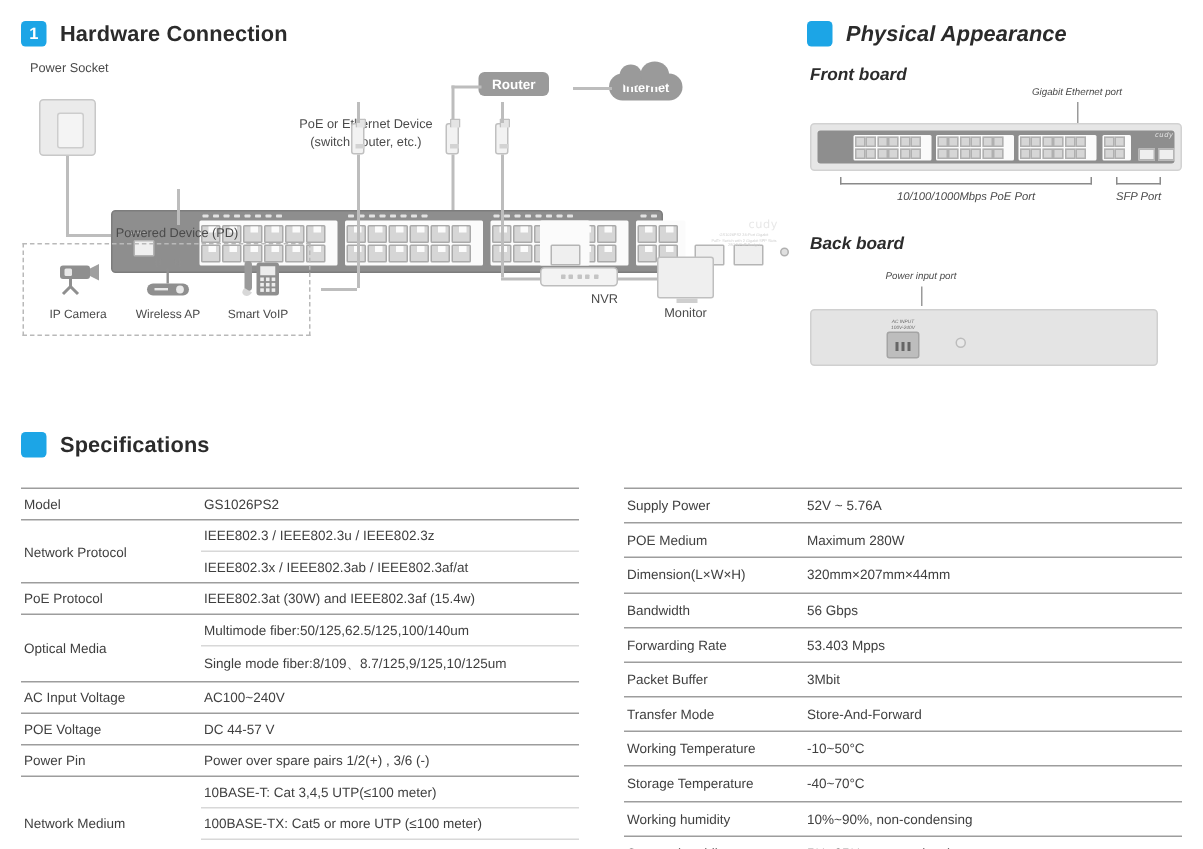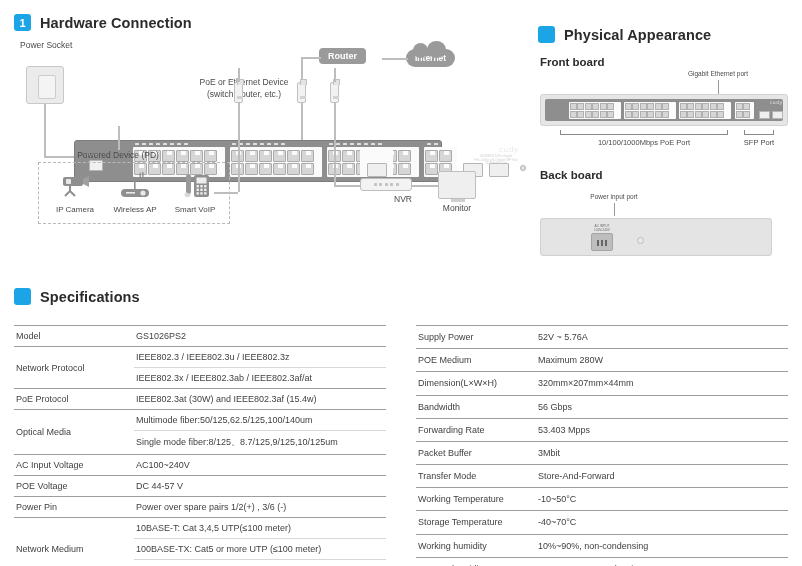--- a/index.html
+++ b/index.html
@@ -18,21 +18,21 @@
     width: 17px; height: 17px; border-radius: 3px;
     background: #1ca5e6;
     color: #fff; font-size: 11px; font-weight: bold;
     display: flex; align-items: center; justify-content: center;
     flex: 0 0 auto;
   }
   .sec-title { font-size: 14.5px; font-weight: bold; color: #2b2b2b; letter-spacing: .1px; }
 
   
   #hw-panel { position: absolute; left: 14px; top: 14px; width: 505px; height: 265px; }
-  #pa-panel { position: absolute; left: 538px; top: 26px; width: 252px; height: 265px; }
+  #pa-panel { position: absolute; left: 538px; top: 14px; width: 252px; height: 265px; font-style: italic; }
   #spec-panel { position: absolute; left: 14px; top: 288px; width: 775px; }
 
   .sub-head { font-size: 11.5px; font-weight: bold; color: #2b2b2b; }
   .lbl { font-size: 8.5px; color: #4a4a4a; }
   .lbl-c { font-size: 8.5px; color: #4a4a4a; text-align: center; }
 
   
   #hw-canvas { position: absolute; left: 0; top: 26px; width: 505px; height: 240px; }
 
   .power-socket {
@@ -121,21 +121,21 @@
     padding: 4px 9px; border-radius: 11px;
   }
   .cloud::before, .cloud::after {
     content: ""; position: absolute; background: #9a9a9a; border-radius: 50%;
   }
   .cloud::before { width: 15px; height: 15px; left: 7px; top: -6px; }
   .cloud::after  { width: 19px; height: 17px; right: 9px; top: -8px; }
 
   
   .pd-box {
-    position: absolute; left: 24px; top: 122px;
+    position: absolute; left: 1px; top: 122px;
     width: 192px; height: 62px;
     border: 1px dashed #b9b9b9;
   }
   .pd-item { position: absolute; width: 60px; text-align: center; top: 6px; }
   .pd-caption { font-size: 8px; color: #4a4a4a; margin-top: 2px; }
   .pd-glyph { height: 34px; display: flex; align-items: center; justify-content: center; }
 
   
   .nvr-box {
     position: absolute; width: 52px; height: 13px;
@@ -617,21 +617,21 @@
           </tr>
           <tr class="grp-top">
             <td class="k" rowspan="1">PoE Protocol</td>
             <td class="v">IEEE802.3at (30W) and IEEE802.3af (15.4w)</td>
           </tr>
           <tr class="grp-top">
             <td class="k" rowspan="2">Optical Media</td>
             <td class="v">Multimode fiber:50/125,62.5/125,100/140um</td>
           </tr>
           <tr class="sub">
-            <td class="v">Single mode fiber:8/125、8.7/125,9/125,10/125um</td>
+            <td class="v">Single mode fiber:8/109、8.7/125,9/125,10/125um</td>
           </tr>
           <tr class="grp-top">
             <td class="k" rowspan="1">AC Input Voltage</td>
             <td class="v">AC100~240V</td>
           </tr>
           <tr class="grp-top">
             <td class="k" rowspan="1">POE Voltage</td>
             <td class="v">DC 44-57 V</td>
           </tr>
           <tr class="grp-top">

